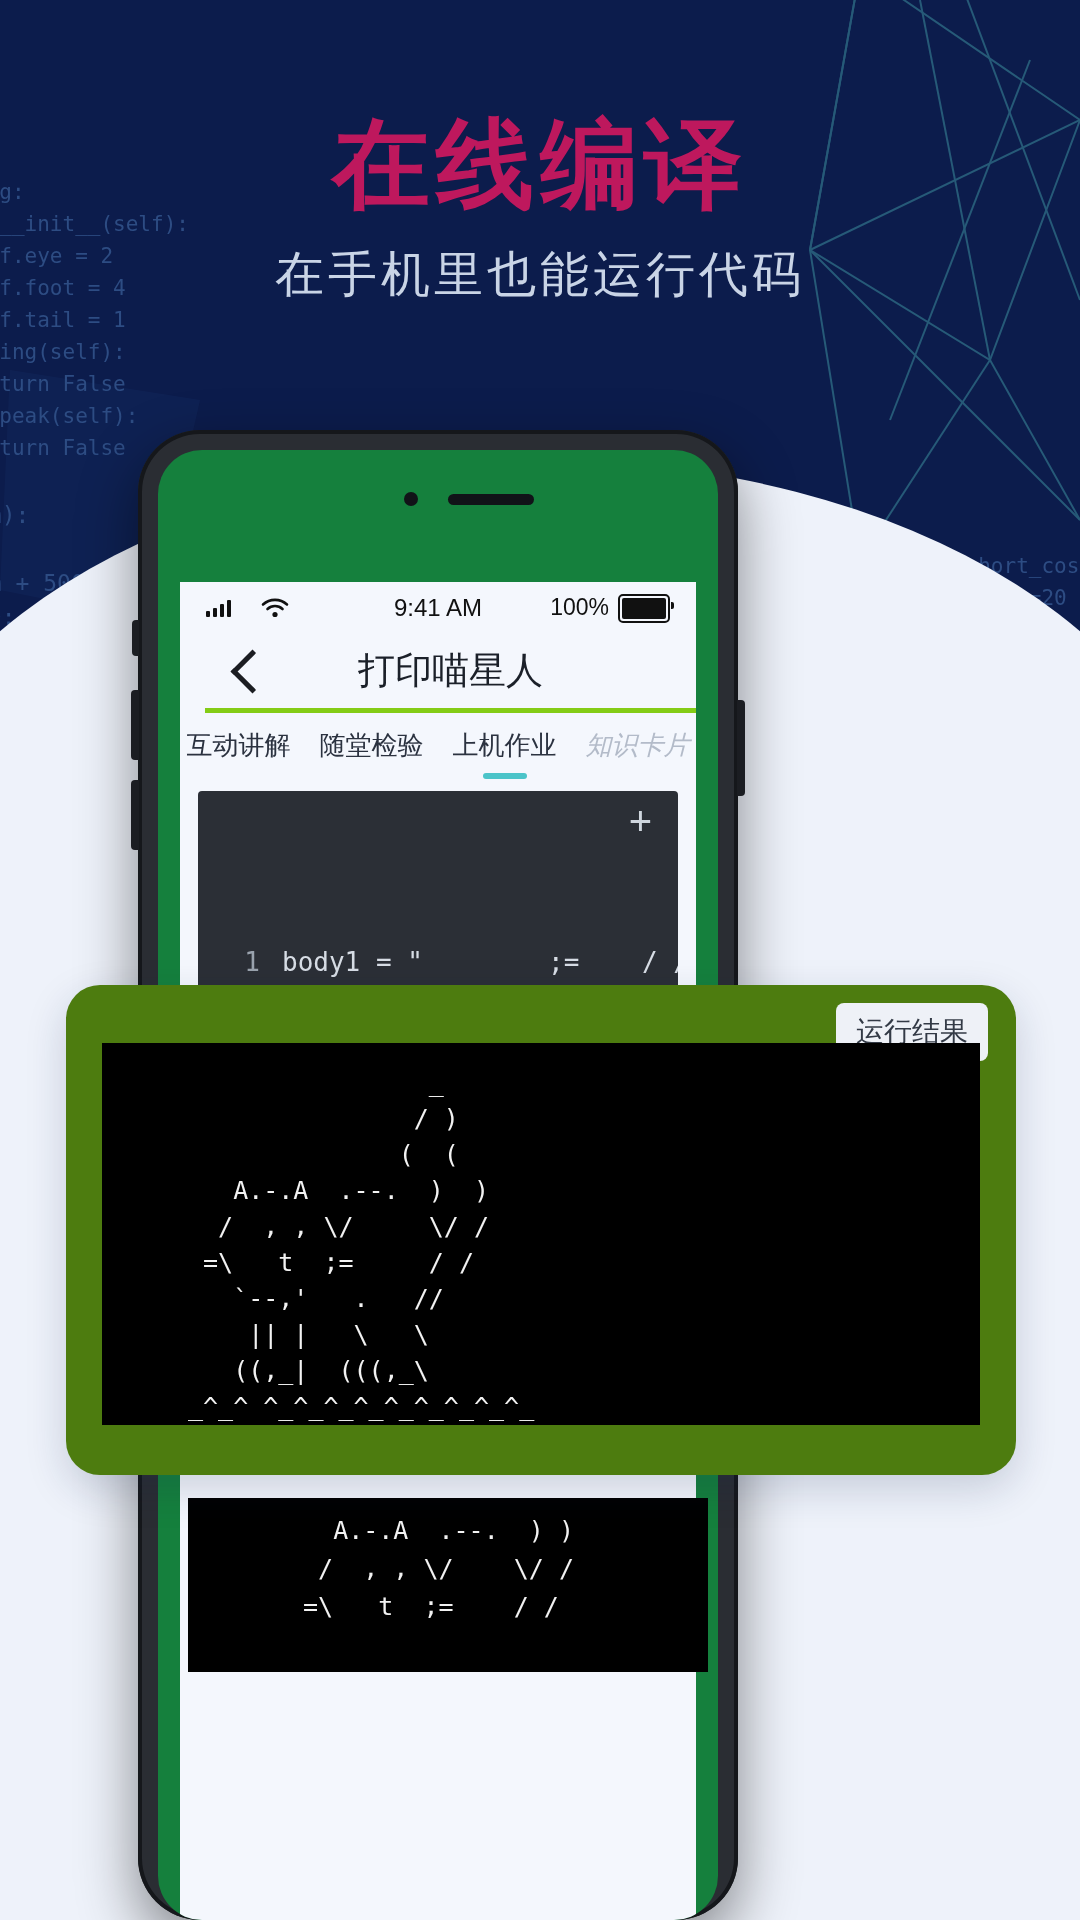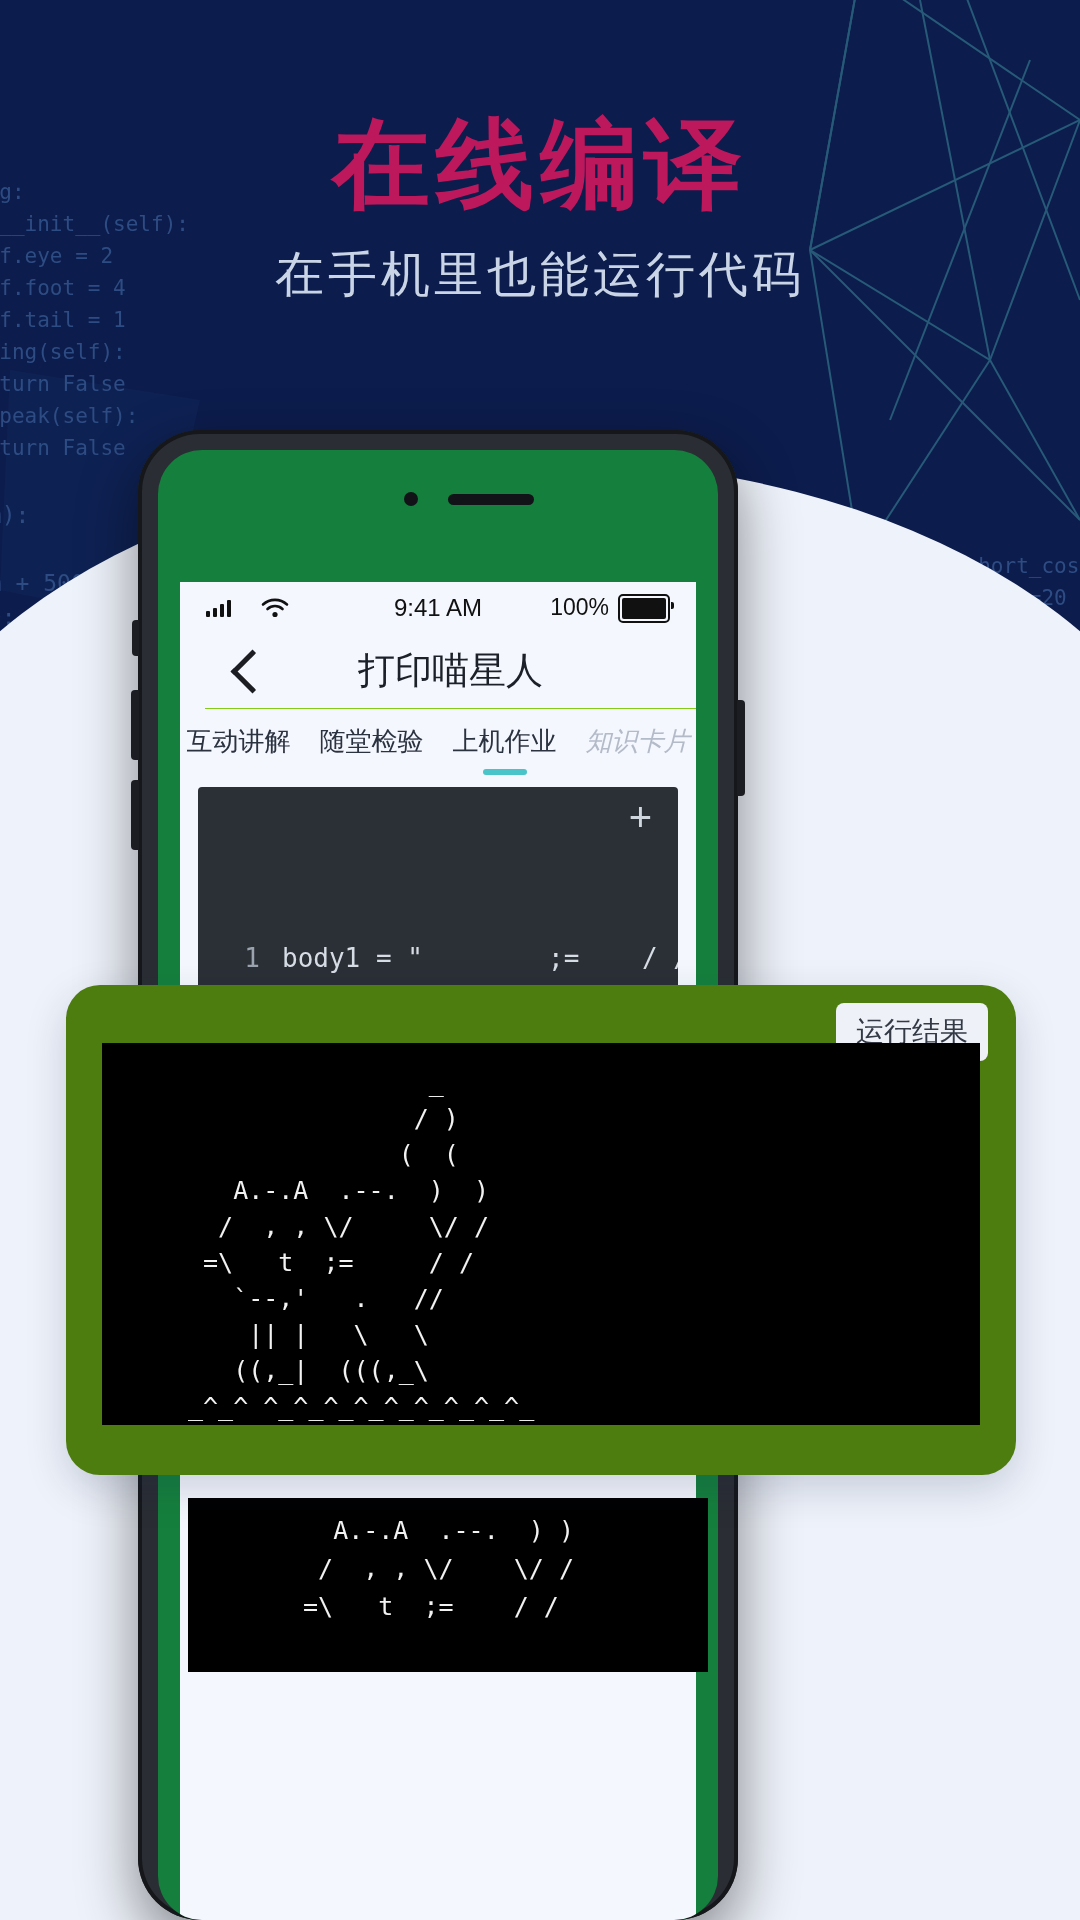--- a/index.html
+++ b/index.html
@@ -73,21 +73,21 @@
   .bars i:nth-child(3){height:13px;}
   .bars i:nth-child(4){height:17px;}
   .sb-time{position:absolute;left:0;right:0;text-align:center;font-size:24px;color:#111;font-weight:500;}
   .sb-right{margin-left:auto;display:flex;align-items:flex-start;gap:9px;z-index:2;}
   .sb-pct{font-size:23px;color:#111;}
   .batt{width:44px;height:21px;border:2px solid #111;border-radius:5px;position:relative;padding:2px;}
   .batt::after{content:"";position:absolute;right:-6px;top:6px;width:3px;height:7px;background:#111;border-radius:0 2px 2px 0;}
   .batt span{display:block;height:100%;background:#111;border-radius:2px;}
 
   
-  .navbar{height:74px;display:flex;align-items:center;position:relative;padding:0 26px;border-bottom:1px solid #84cc16;margin-left:25px;}
+  .navbar{height:74px;display:flex;align-items:center;position:relative;padding:0 26px;border-bottom:5px solid #84cc16;margin-left:25px;}
   .back-chev{width:26px;height:26px;border-left:5px solid #1b1d22;border-bottom:5px solid #1b1d22;transform:rotate(45deg);margin-left:6px;}
   .nav-title{position:absolute;left:0;right:0;text-align:center;font-size:37px;color:#1b2029;font-family:"DejaVu Sans","Liberation Sans",sans-serif;}
 
   
   .tabs{height:70px;display:flex;align-items:center;justify-content:space-around;position:relative;gap:16px;}
   .tab{font-size:26px;color:#2b3240;position:relative;padding-bottom:6px;font-family:"DejaVu Sans","Liberation Sans",sans-serif;}
   .tab.dim{color:#b3bbc9;font-style:italic;}
   .tab.active::after{
     content:"";position:absolute;left:50%;transform:translateX(-50%);bottom:-10px;
     width:44px;height:6px;border-radius:3px;background:#4bc4c9;

